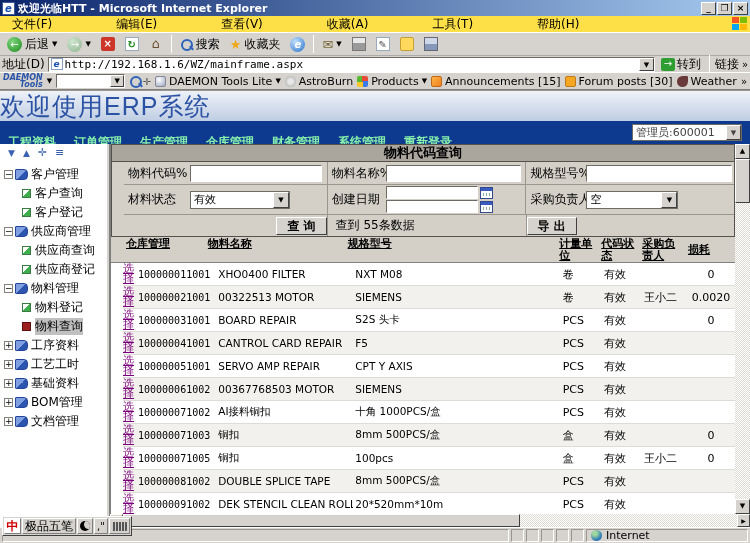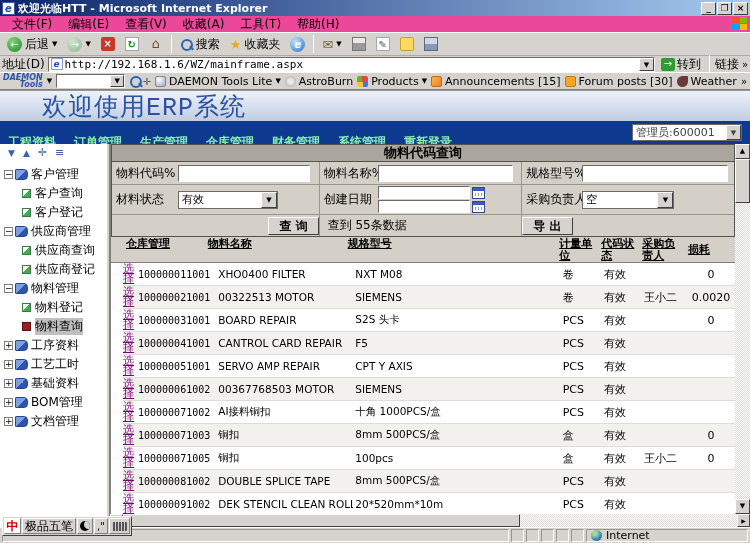--- a/index.html
+++ b/index.html
@@ -6,21 +6,21 @@
   html,body { width:750px; height:543px; overflow:hidden; }
   body { font-family:"DejaVu Sans","Liberation Sans",sans-serif; font-size:12px; background:#d6d3ce; position:relative; color:#000; }
 
   
   .titlebar { height:16px; background:linear-gradient(90deg,#0a246a,#a6caf0); display:flex; align-items:center; padding:0 2px; }
   .titlebar .ie-ico { width:13px; height:13px; background:#fff; border:1px solid #3a5a9a; color:#1a50b0; font-weight:bold; font-size:10px; line-height:11px; text-align:center; font-style:italic; margin-right:3px; }
   .titlebar .ttext { color:#fff; font-weight:bold; font-size:11px; flex:1; white-space:nowrap; overflow:hidden; }
   .wbtn { width:15px; height:13px; background:#d6d3ce; border:1px solid; border-color:#fff #404040 #404040 #fff; font-size:9px; line-height:10px; text-align:center; margin-left:1px; font-weight:bold; color:#000; }
 
   
-  .menubar { height:17px; background:#ec4899; display:flex; align-items:center; border-bottom:1px solid #fff; padding-left:4px; }
+  .menubar { height:17px; background:#fde047; display:flex; align-items:center; border-bottom:1px solid #fff; padding-left:4px;gap:48px; }
   .menubar .mitem { padding:1px 8px; white-space:nowrap; }
   .menubar .flag { margin-left:auto; width:16px; height:14px; display:grid; grid-template-columns:7px 7px; grid-template-rows:6px 6px; gap:1px; margin-right:2px; }
   .menubar .flag i { display:block; }
 
   
   .toolbar { height:23px; background:#d6d3ce; display:flex; align-items:center; border-bottom:1px solid #aaa; padding:0 3px; gap:2px; }
   .tbtn { display:flex; align-items:center; gap:3px; padding:1px 4px; white-space:nowrap; font-size:12px; }
   .circ { width:15px; height:15px; border-radius:50%; color:#fff; font-size:10px; line-height:15px; text-align:center; display:inline-block; }
   .circ.green { background:radial-gradient(circle at 35% 30%,#7cd47c,#1f8c1f); }
   .circ.gray  { background:radial-gradient(circle at 35% 30%,#cfe6cf,#8fb48f); }
@@ -43,21 +43,21 @@
   
   .dbar { height:17px; background:#d6d3ce; display:flex; align-items:center; gap:4px; padding:0 3px; border-bottom:1px solid #808080; font-size:11px; }
   .dlogo { color:#2a55a8; font-style:italic; font-weight:bold; font-size:8px; line-height:7px; text-align:right; }
   .dsearch { width:95px; height:14px; background:#fff; border:1px solid; border-color:#6e6a64 #fff #fff #6e6a64; display:flex; }
   .dsearch .dbtn { margin-left:auto; width:14px; height:12px; background:#d6d3ce; border:1px solid; border-color:#fff #404040 #404040 #fff; font-size:7px; text-align:center; line-height:11px; }
   .ditem { display:flex; align-items:center; gap:3px; white-space:nowrap; }
   .dico { width:11px; height:11px; border-radius:2px; display:inline-block; }
 
   
   .banner { height:31px; background:linear-gradient(180deg,#eef2f8,#bfcde3); display:flex; align-items:center; border-top:1px solid #9a968e; }
-  .banner .btxt { margin-left:42px; font-size:25px; color:#2b52a3; font-family:Liberation Mono, monospace; letter-spacing:1px; }
+  .banner .btxt { font-size:25px; color:#2b52a3; font-family:Liberation Sans, sans-serif; letter-spacing:1px; }
   .navbar { height:23px; background:#0d3a8f; display:flex; align-items:center; padding:0 8px; gap:18px; }
   .navbar .nitem { color:#86efac; font-weight:bold; font-size:12px; white-space:nowrap;margin-top:20px; }
   .navbar .usel { margin-left:auto; width:110px; height:17px; background:#fff; border:1px solid #6e6a64; display:flex; align-items:center; font-size:11px; color:#444; }
   .navbar .usel .ut { flex:1; padding-left:3px; white-space:nowrap; overflow:hidden; }
   .navbar .usel .dbtn { width:15px; height:15px; background:#d6d3ce; border:1px solid; border-color:#fff #404040 #404040 #fff; font-size:7px; text-align:center; line-height:14px; }
 
   
   .content { display:flex; height:383px; background:#fff; }
   .sidebar { width:106px; background:#fff; overflow:hidden; font-size:12px; }
   .tree-tools { height:17px; display:flex; align-items:center; gap:8px; padding-left:8px; color:#3a62b0; font-size:9px; }
@@ -71,21 +71,21 @@
   .tlabel { overflow:hidden; }
   .sel-row .tlabel { background:#c0c0c0; }
 
   .splitter { width:4px; background:#d6d3ce; border-left:1px solid #fff; border-right:1px solid #808080; }
 
   .rightblock { width:640px; display:flex; flex-direction:column; }
   .toprow { display:flex; height:370px; }
   .main { width:625px; background:#d4d0c8; display:flex; flex-direction:column; overflow:hidden; border-left:1px solid #808080; }
 
   .qtitle { height:18px; background:#aaa69d; border:1px solid #55524c; text-align:center; font-weight:bold; font-size:13px; line-height:16px; }
-  .qform { border:1px solid #55524c; border-top:0; font-size:12px; }
+  .qform { border:1px solid #55524c; border-top:0; font-size:12px;padding-left:12px; }
   .frow { display:flex; align-items:center; border-bottom:1px solid #9a968e; }
   .fr1 { height:23px; } .fr2 { height:30px; } .fr3 { height:21px; border-bottom:0; }
   .fcol1 { width:207px; display:flex; align-items:center; }
   .fcol2 { width:203px; display:flex; align-items:center; border-left:1px solid #9a968e; align-self:stretch; }
   .fcol3 { width:213px; display:flex; align-items:center; border-left:1px solid #9a968e; align-self:stretch; }
   .flabel { padding-left:4px; white-space:nowrap; }
   .tinput { height:17px; background:#fff; border:1px solid; border-color:#6e6a64 #fff #fff #6e6a64; font-size:11px; padding:0 2px; outline:0; }
   .fselect { height:18px; background:#fff; border:1px solid #6e6a64; display:flex; align-items:center; font-size:11px; }
   .fselect .st { flex:1; padding-left:3px; }
   .fselect .dbtn { width:16px; height:16px; background:#d6d3ce; border:1px solid; border-color:#fff #404040 #404040 #fff; font-size:7px; text-align:center; line-height:15px; }

